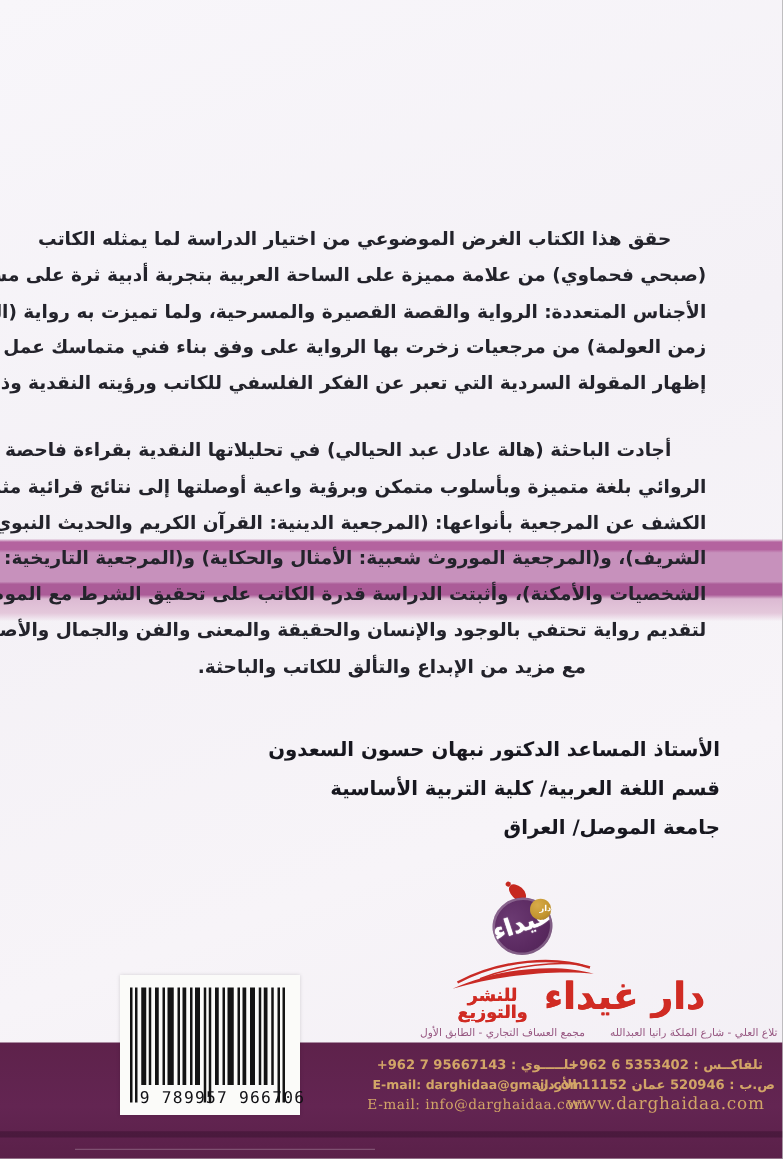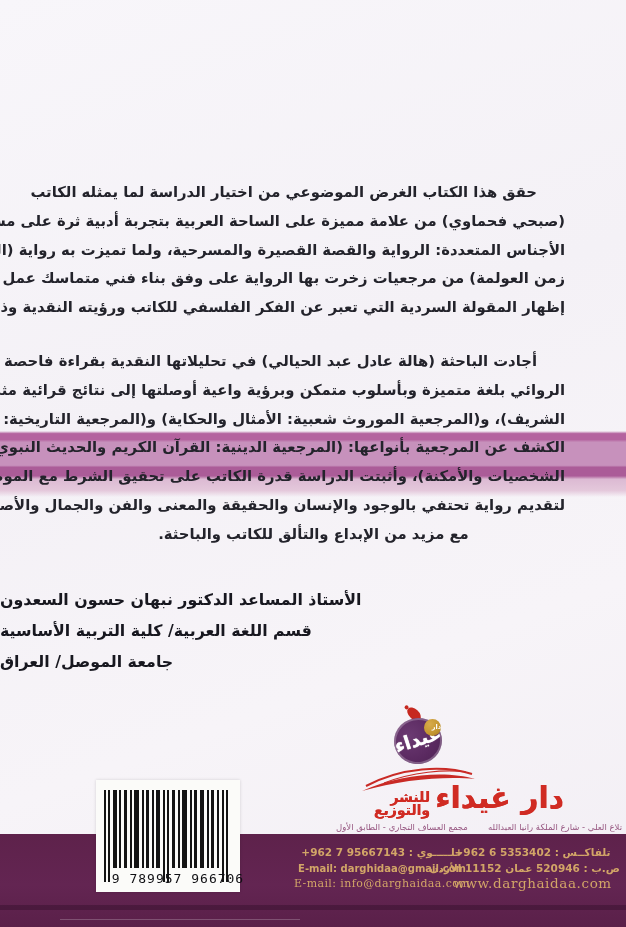--- a/index.html
+++ b/index.html
@@ -23,21 +23,21 @@
   
   .para{position:absolute;right:61px;width:503px;z-index:2;direction:rtl;
         color:#23232b;font-weight:bold;font-size:14.8px;}
   .para .line{height:28.8px;line-height:28.8px;text-align:justify;text-align-last:justify;white-space:nowrap;}
   .para .line.indent{padding-right:28px;}
   .para .line.center{text-align:left;text-align-last:center;}
   #para1{top:178px;}
   #para2{top:347px;}
   
   .credits{position:absolute;left:0;top:584px;width:576px;z-index:2;direction:rtl;
-           text-align:left;color:#17171f;font-weight:bold;font-size:15.8px;}
+           text-align:right;color:#17171f;font-weight:bold;font-size:15.8px;}
   .credits .cline{line-height:31px;}
   
   .emblem{position:absolute;left:392px;top:706px;width:90px;height:60px;z-index:2;}
   .flame{position:absolute;left:17px;top:0px;width:10px;height:16px;background:#c6281f;
          border-radius:50% 50% 50% 0;transform:rotate(-48deg);}
   .flame:after{content:"";position:absolute;left:3px;top:-4px;width:4px;height:4px;border-radius:50%;background:#c6281f;}
   .oval{position:absolute;left:2px;top:12px;width:48px;height:46px;border-radius:50%;
         background:radial-gradient(circle at 35% 35%, #6b3a72 0%, #5b2a61 55%, #4c2152 100%);
         transform:rotate(-12deg);box-shadow:inset 0 0 0 2px rgba(255,255,255,0.25);}
   .oval .callig{position:absolute;left:0;top:10px;width:48px;text-align:center;color:#fff;
@@ -45,21 +45,21 @@
   .goldcoin{position:absolute;left:32px;top:13px;width:17px;height:17px;border-radius:50%;
         background:radial-gradient(circle at 35% 30%, #d8ab4a, #c3952f 60%, #9c7420);
         color:#fff;font-size:6.5px;font-weight:bold;line-height:17px;text-align:right;}
   .swoosh{position:absolute;left:360px;top:762px;z-index:2;}
   
   .wordmark{position:absolute;left:272px;top:782px;width:292px;z-index:2;direction:rtl;
             display:flex;align-items:flex-start;color:#d02b23;}
   .wm-main{font-size:30px;font-weight:bold;line-height:32px;letter-spacing:-1px;
            text-shadow:0.5px 0 0 #d02b23;}
   .wm-sub{width:72px;margin-right:5px;margin-top:9px;font-size:14px;font-weight:bold;
-          line-height:13px;text-align:right;text-shadow:0.4px 0 0 #d02b23;}
+          line-height:13px;text-align:center;text-shadow:0.4px 0 0 #d02b23;}
   
   .addr{position:absolute;top:822px;font-size:8.5px;color:#965680;z-index:2;direction:rtl;white-space:nowrap;}
   .addr.right{right:4px;}
   .addr.left{left:336px;}
   
   .band{position:absolute;left:0;top:834px;width:626px;height:93px;z-index:1;
         background:linear-gradient(to bottom,#5e224b 0%,#632552 55%,#5a2049 100%);}
   .band-col{position:absolute;direction:rtl;color:#d2a567;font-size:10.5px;font-weight:bold;z-index:3;}
   .band-col .brow{height:15.5px;line-height:15.5px;text-align:center;white-space:nowrap;}
   .band-col.rightcol{right:6px;top:845px;width:175px;}
@@ -87,22 +87,22 @@
     <div class="line indent">حقق هذا الكتاب الغرض الموضوعي من اختيار الدراسة لما يمثله الكاتب</div>
     <div class="line">(صبحي فحماوي) من علامة مميزة على الساحة العربية بتجربة أدبية ثرة على مستوى</div>
     <div class="line">الأجناس المتعددة: الرواية والقصة القصيرة والمسرحية، ولما تميزت به رواية (الحب في</div>
     <div class="line">زمن العولمة) من مرجعيات زخرت بها الرواية على وفق بناء فني متماسك عمل على</div>
     <div class="line">إظهار المقولة السردية التي تعبر عن الفكر الفلسفي للكاتب ورؤيته النقدية وذوقه الأدبي.</div>
   </div>
 
   <div class="para" id="para2">
     <div class="line indent">أجادت الباحثة (هالة عادل عبد الحيالي) في تحليلاتها النقدية بقراءة فاحصة للنص</div>
     <div class="line">الروائي بلغة متميزة وبأسلوب متمكن وبرؤية واعية أوصلتها إلى نتائج قرائية مثمرة في</div>
+    <div class="line">الكشف عن المرجعية بأنواعها: (المرجعية الدينية: القرآن الكريم والحديث النبوي</div>
     <div class="line">الشريف)، و(المرجعية الموروث شعبية: الأمثال والحكاية) و(المرجعية التاريخية:</div>
-    <div class="line">الكشف عن المرجعية بأنواعها: (المرجعية الدينية: القرآن الكريم والحديث النبوي</div>
     <div class="line">الشخصيات والأمكنة)، وأثبتت الدراسة قدرة الكاتب على تحقيق الشرط مع الموضوع</div>
     <div class="line">لتقديم رواية تحتفي بالوجود والإنسان والحقيقة والمعنى والفن والجمال والأصالة.</div>
     <div class="line center">مع مزيد من الإبداع والتألق للكاتب والباحثة.</div>
   </div>
 
   <div class="credits">
     <div class="cline">الأستاذ المساعد الدكتور نبهان حسون السعدون</div>
     <div class="cline">قسم اللغة العربية/ كلية التربية الأساسية</div>
     <div class="cline">جامعة الموصل/ العراق</div>
   </div>

